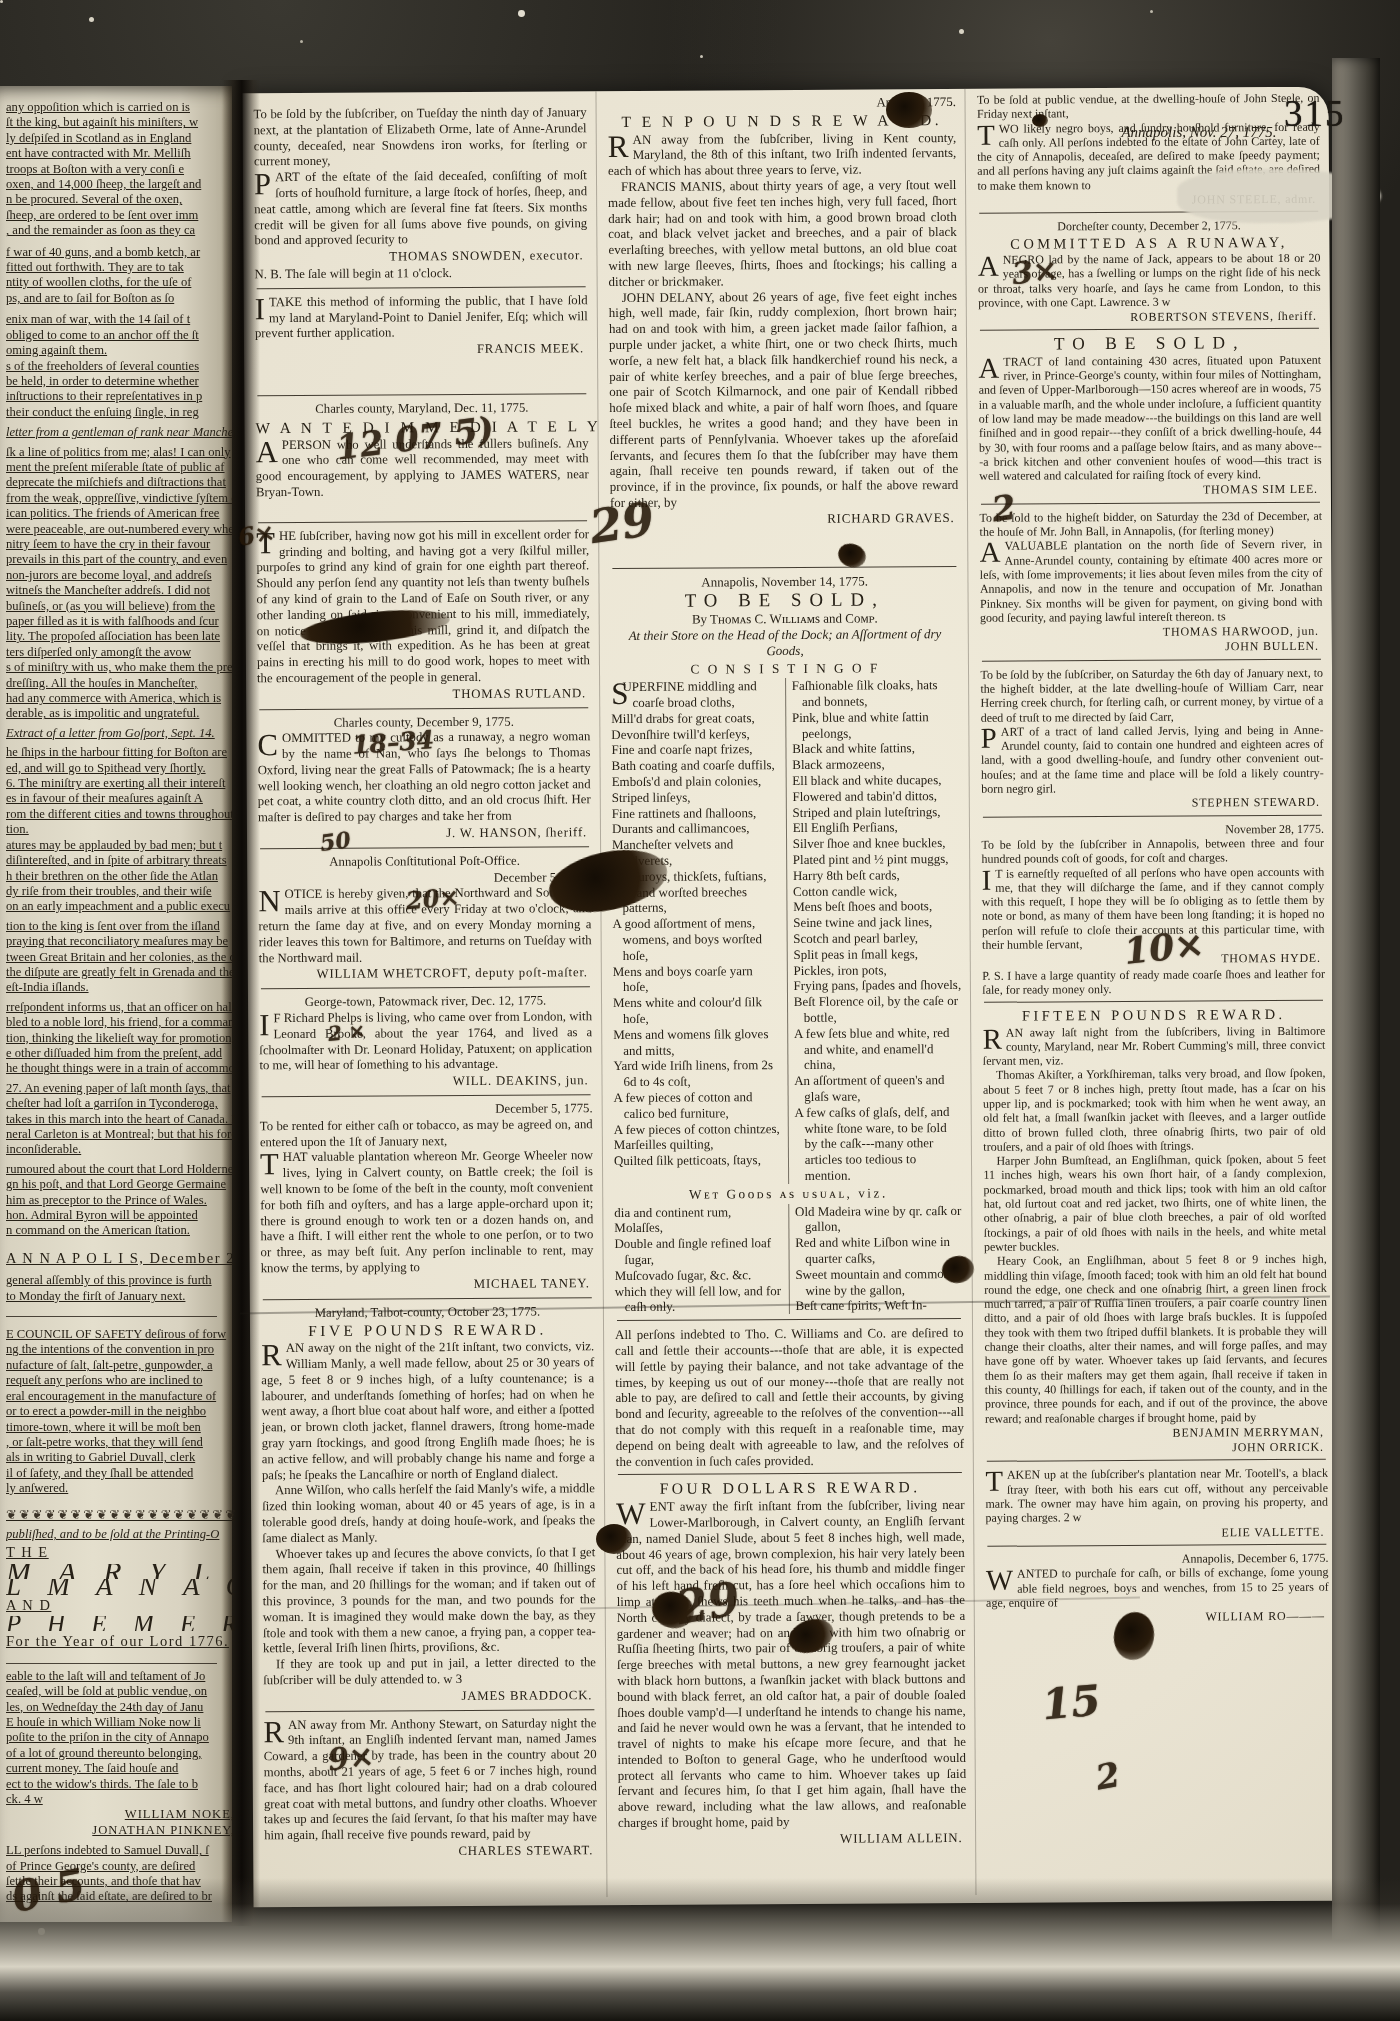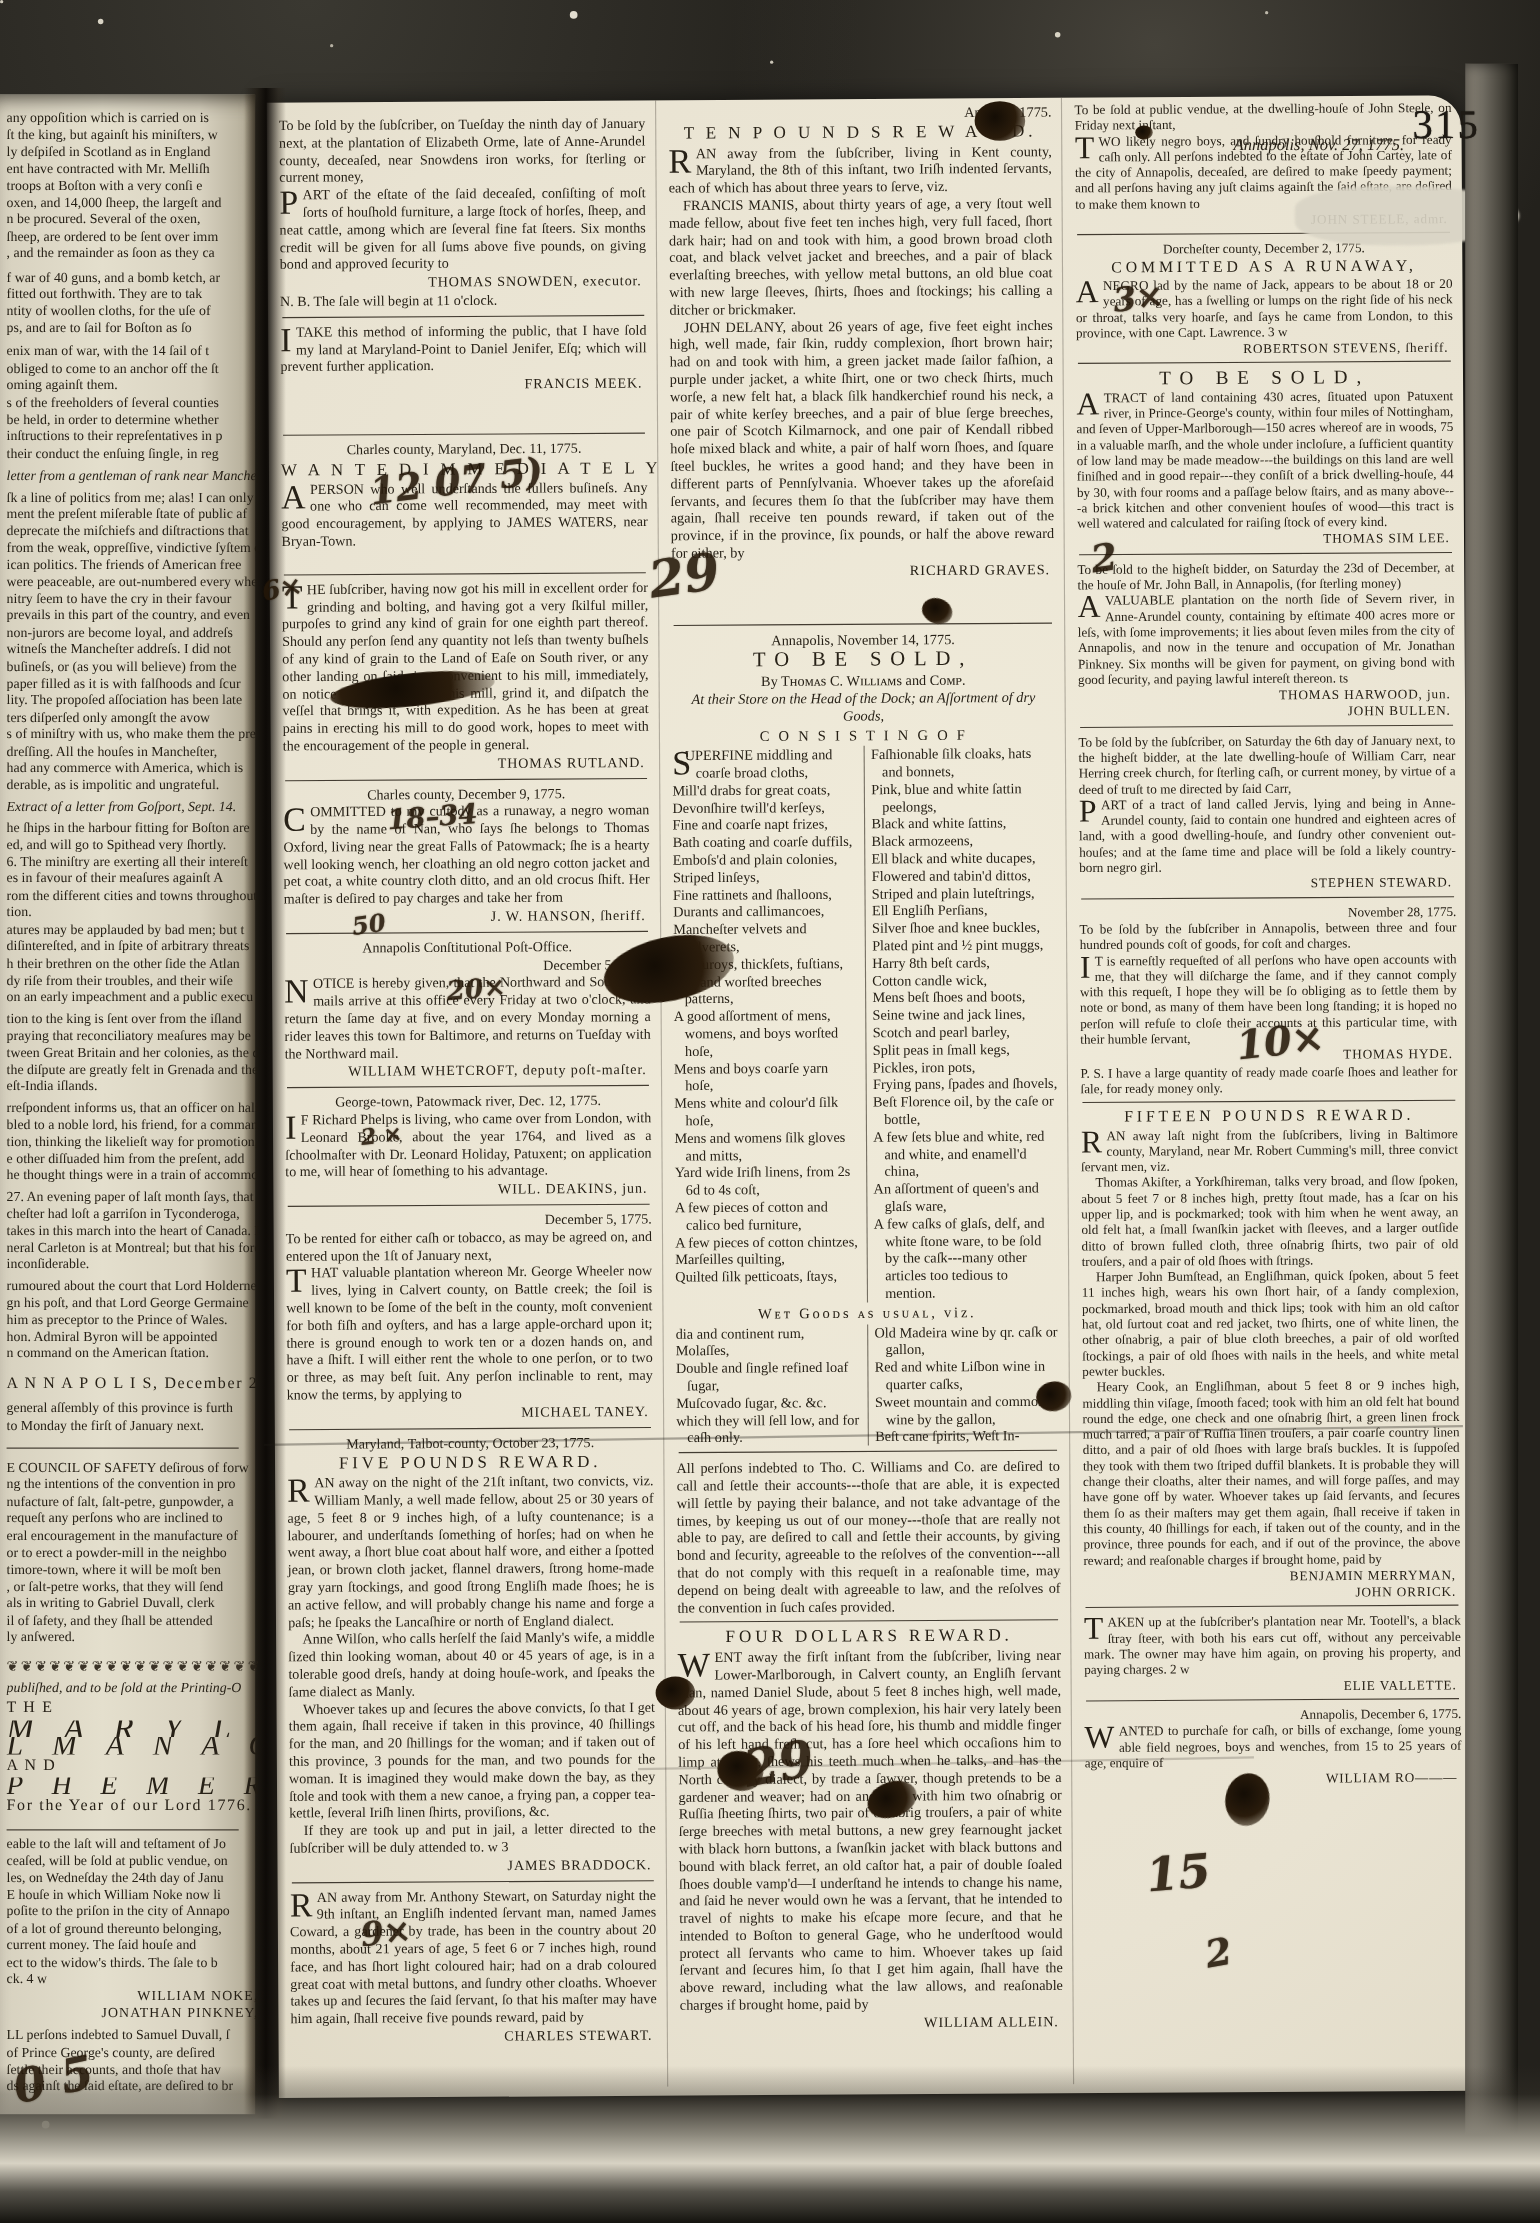--- a/index.html
+++ b/index.html
@@ -11,21 +11,21 @@
   .speck{position:absolute;width:3px;height:3px;border-radius:50%;background:#cfcabc;
     box-shadow: 90px 18px 0 1px #d8d3c4, 300px 40px 0 0 #b5b0a2, 520px 12px 0 2px #e2ddcf,
     700px 55px 0 0 #c9c4b6, 960px 30px 0 1px #d8d3c4, 1150px 10px 0 0 #bdb8aa,
     40px 1930px 0 2px #8d897c, 420px 1975px 0 1px #9b968a, 880px 1990px 0 2px #87836f,
     1240px 1960px 0 1px #a19c8e;}
   
   #leftpage{position:absolute;left:0;top:86px;width:232px;height:1836px;
     background:linear-gradient(90deg,#d7d1bf 0%,#e4dfcd 40%,#d9d3c1 78%,#b9b29e 95%,#93876e 100%);
     box-shadow:inset 0 14px 18px -12px rgba(20,16,10,.8);}
   #lstrip{position:absolute;left:0;top:8px;width:229px;height:1806px;overflow:hidden;
-    padding:6px 0 0 6px;font-size:12.6px;line-height:15.4px;}
+    padding:6px 0 0 6px;font-size:12.6px;line-height:15.4px;text-decoration:underline;}
   #gutter{position:absolute;left:222px;top:80px;width:38px;height:1846px;
     background:linear-gradient(90deg, rgba(31,26,19,0) 0%, rgba(26,21,14,.65) 30%,
     rgba(12,9,6,.94) 52%, rgba(40,33,23,.35) 82%, rgba(31,26,19,0) 100%);z-index:4;}
   #page{position:absolute;left:248px;top:90px;width:1086px;height:1814px;
     border-top-right-radius:30px;transform:rotate(-0.35deg);
     background:radial-gradient(120% 100% at 55% 42%, #f0ebda 0%, #e9e3d2 52%, #ded7c3 80%, #cac2ac 97%);
     box-shadow:0 0 22px rgba(0,0,0,.55);}
   #cols{display:flex;height:1806px;overflow:hidden;}
   .col{padding:4px 9px 0 11px;overflow:hidden;}
   .col+.col{border-left:1px solid rgba(38,31,22,.30);}

